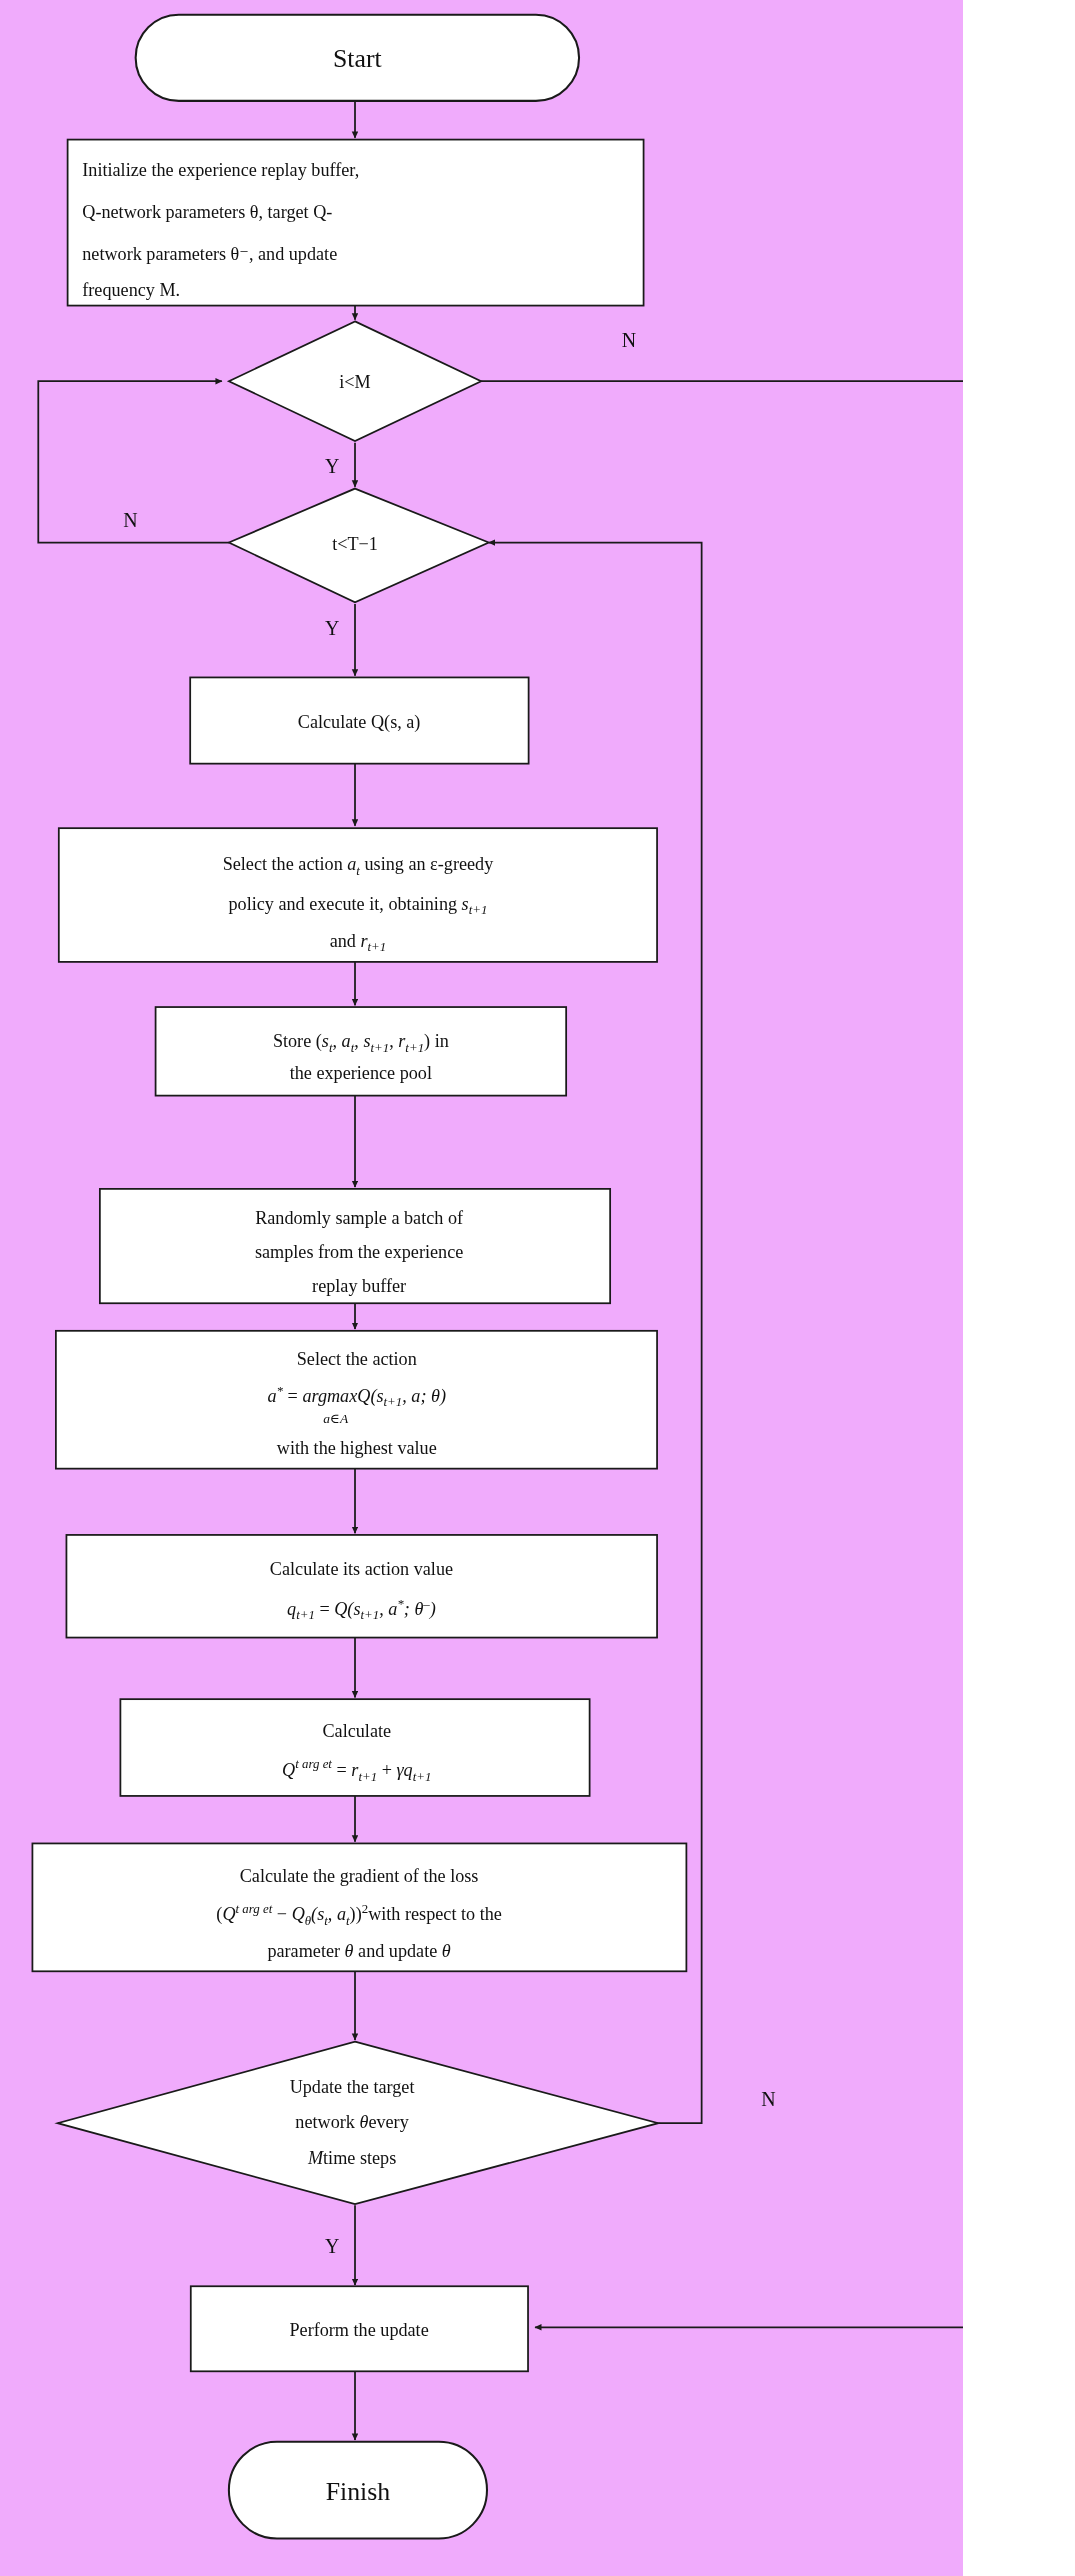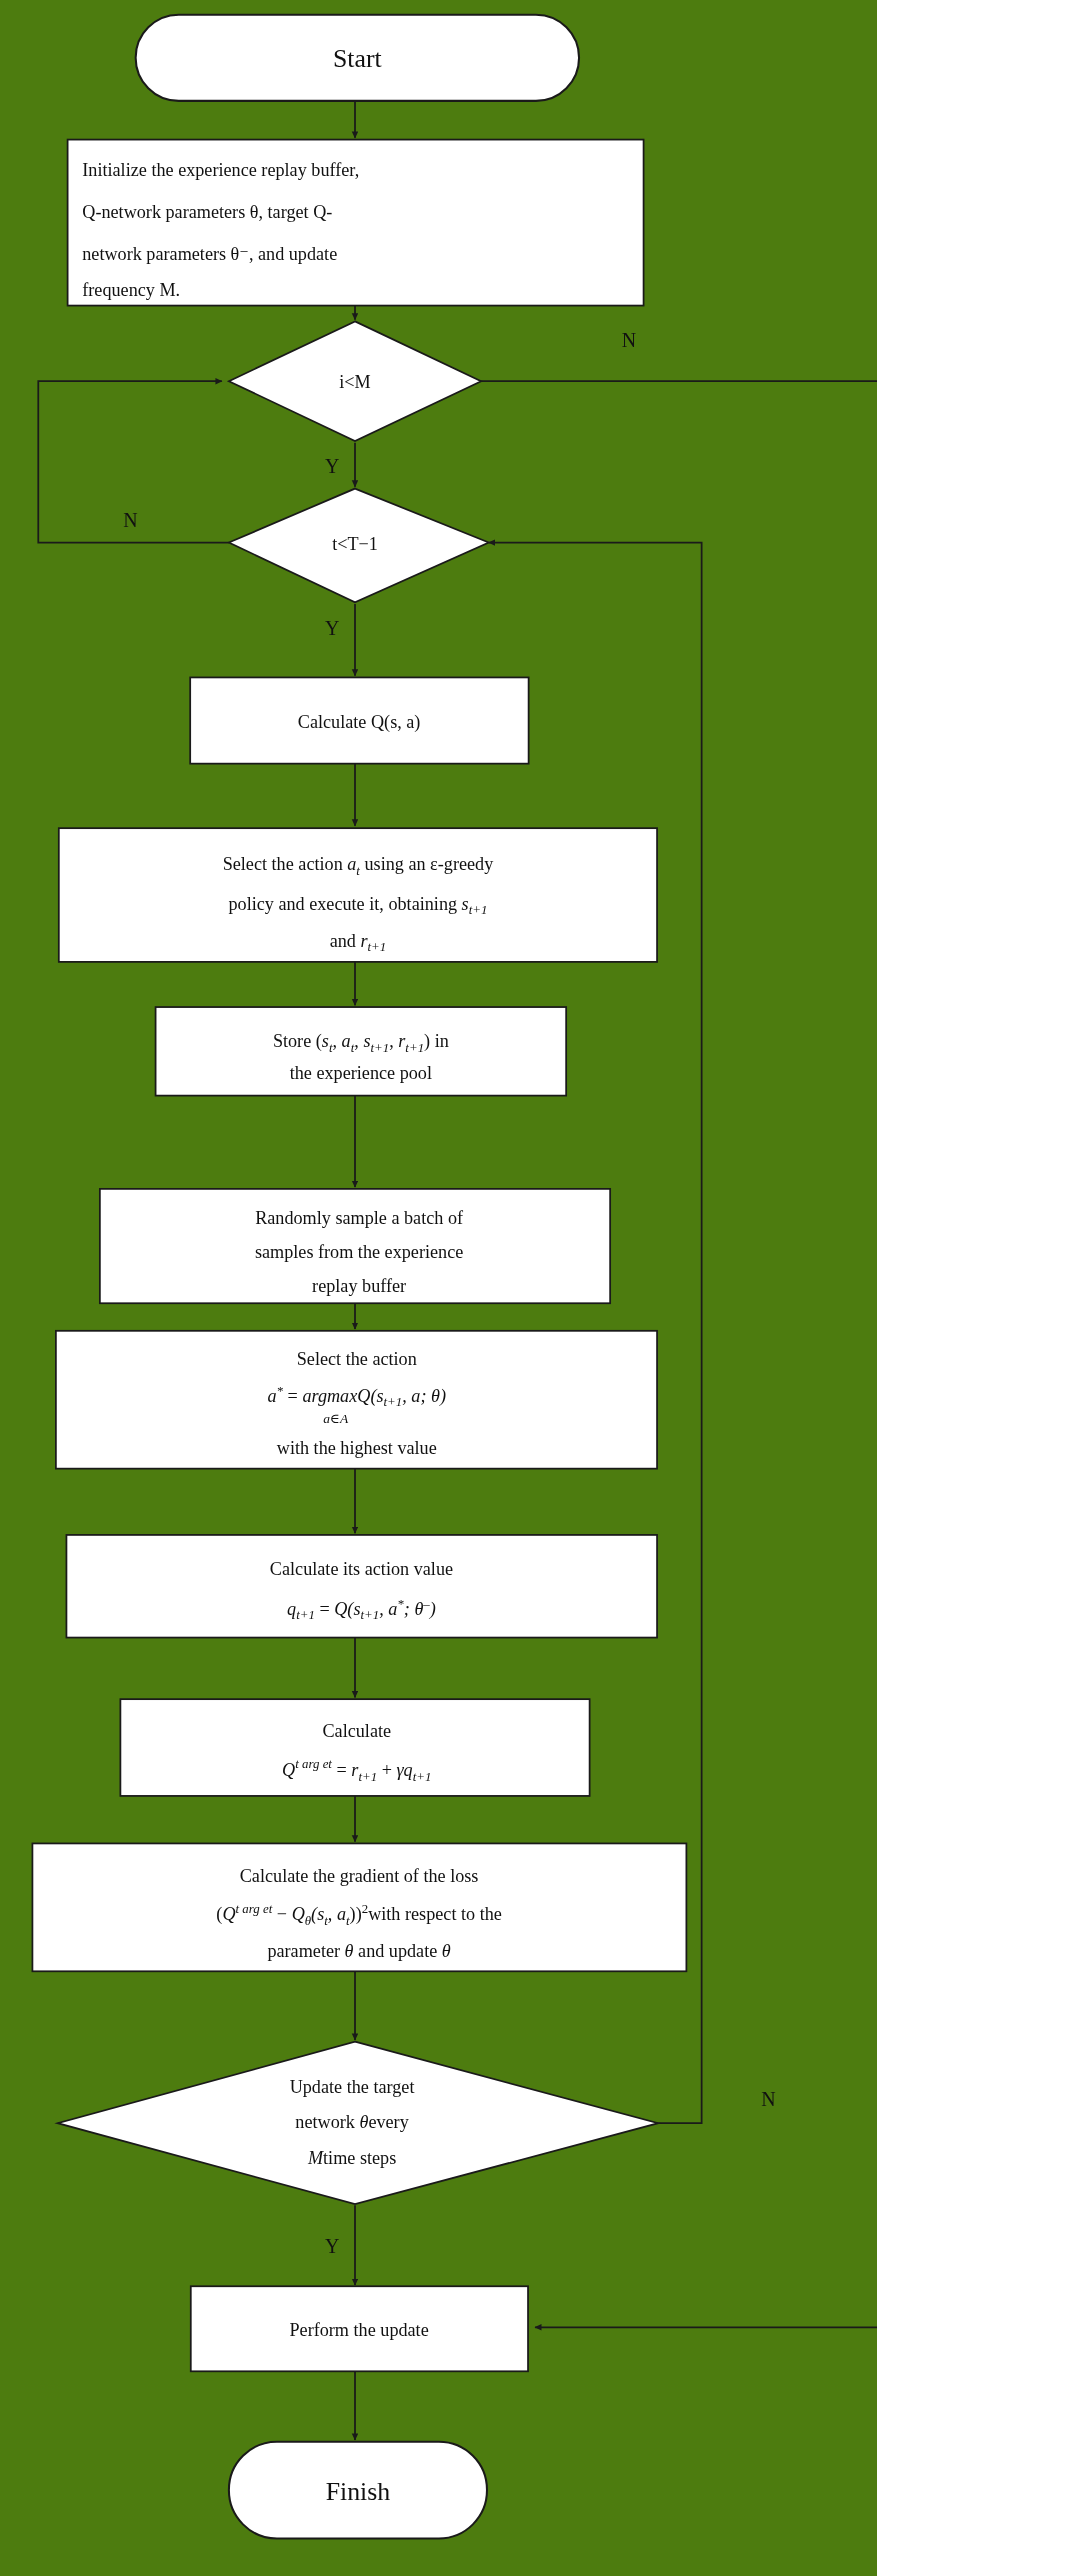--- a/index.html
+++ b/index.html
@@ -1,16 +1,16 @@
 <!DOCTYPE html>
 <html style="font-size:9.4px"><head>
 <meta charset="utf-8">
 <style>
   html,body{margin:0;padding:0;background:#ffffff;}
-  #page{position:relative;width:877px;height:2576px;background:#4d7c0f;overflow:hidden;}
+  #page{position:relative;width:963px;height:2576px;background:#f0abfc;overflow:hidden;}
   svg{display:block;}
   .shape{fill:#ffffff;stroke:#1a1a1a;stroke-width:3;}
   .oval{fill:#ffffff;stroke:#1a1a1a;stroke-width:3.5;}
   .conn{stroke:#1a1a1a;stroke-width:3;fill:none;}
   .txt{font-family:"Liberation Serif","DejaVu Serif",serif;fill:#111111;}
   .nodetext{font-size:31px;text-anchor:middle;}
   .termtext{font-size:44px;text-anchor:middle;}
   .dectext{font-size:31px;text-anchor:middle;}
   .branch{font-size:34px;text-anchor:middle;}
   .math{font-family:"Liberation Serif","DejaVu Serif",serif;font-style:italic;}

